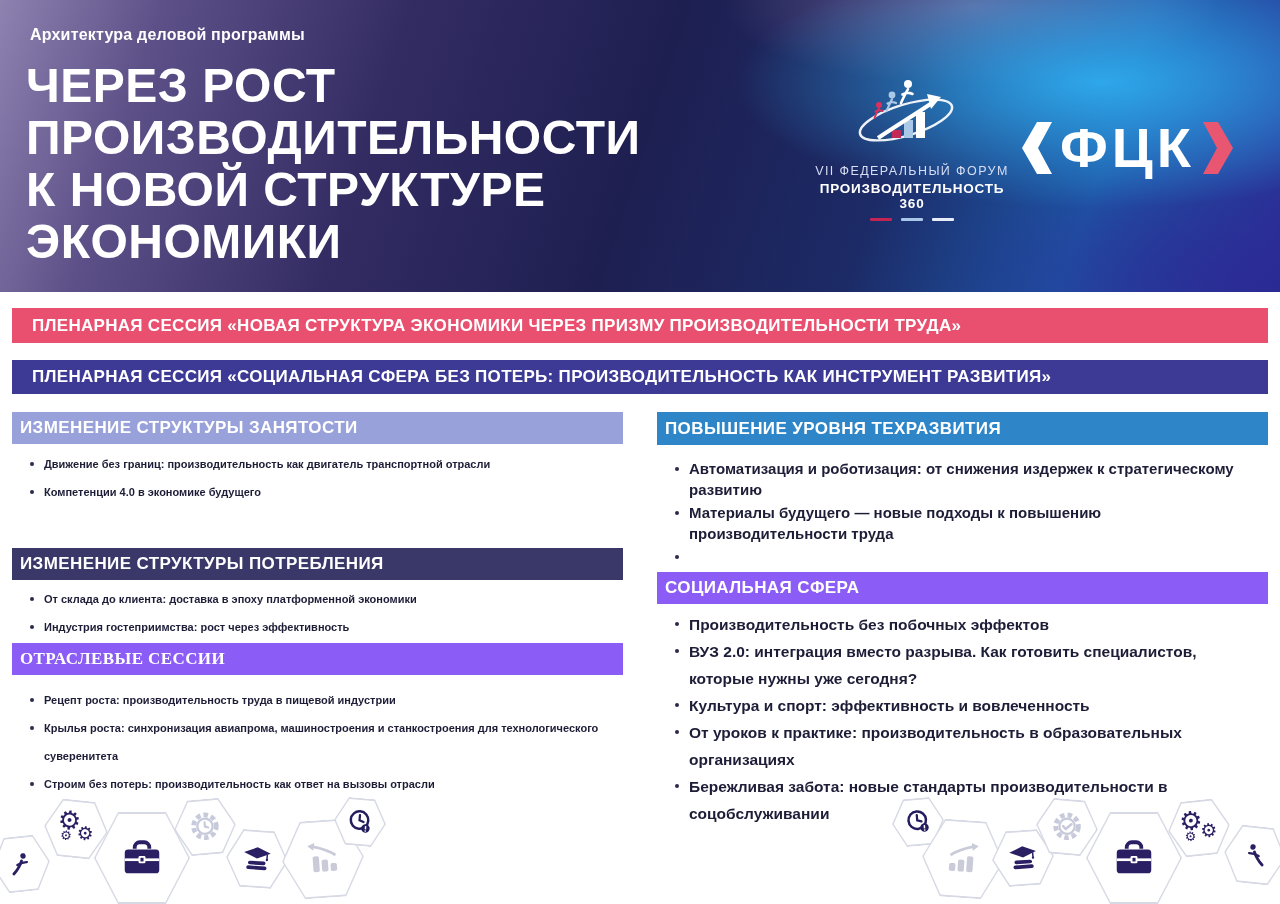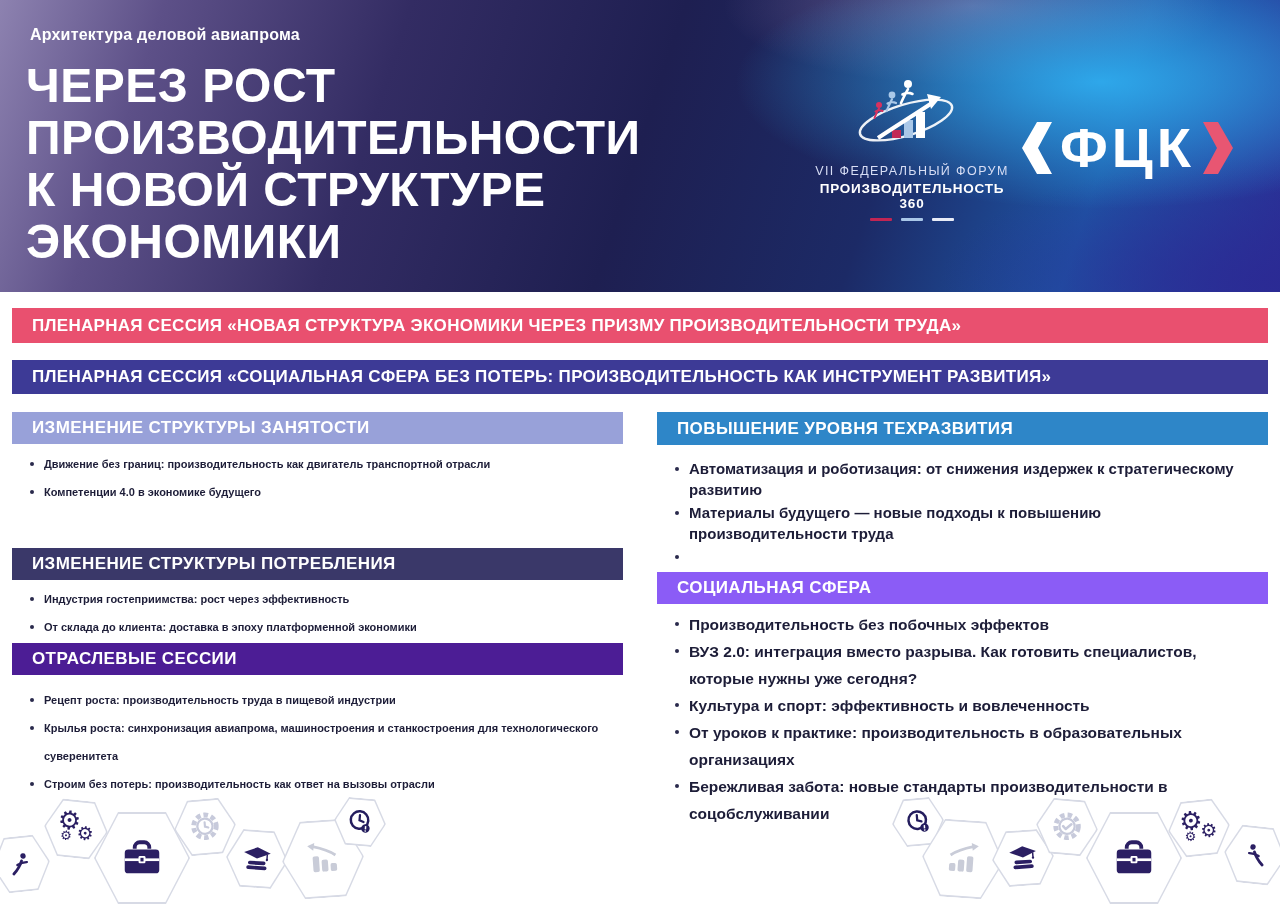--- a/index.html
+++ b/index.html
@@ -33,23 +33,23 @@
 
   
   .banner{position:absolute;left:12px;width:1256px;height:35px;display:flex;align-items:center;
           box-sizing:border-box;padding-left:20px;color:#ffffff;font-weight:700;
           font-size:17px;letter-spacing:.3px;}
   .banner--pink{top:308px;background:#e9506f;}
   .banner--indigo{top:360px;height:34px;background:#3d3a96;}
 
   
   .bar{position:absolute;height:32px;display:flex;align-items:center;box-sizing:border-box;
-       padding-left:20px;color:#ffffff;font-weight:700;font-size:17px;letter-spacing:.4px;}
+       padding-left:8px;color:#ffffff;font-weight:700;font-size:17px;letter-spacing:.4px;}
   .bar-l{left:12px;width:611px;} .bar-r{left:657px;width:611px;}
-  .s-lavender{background:#98a1d9;} .s-navy{background:#3a3869;} .s-teal{background:#4c1d95;}
+  .s-lavender{background:#98a1d9;} .s-navy{background:#3a3869;} .s-teal{background:#8b5cf6;font-family:Liberation Serif, serif;}
   .s-blue{background:#2e86c8;height:33px;} .s-purple{background:#8b5cf6;}
 
   
   .list{position:absolute;margin:0;padding:0;list-style:none;color:#1d1d38;font-weight:700;}
   .list li{position:relative;padding-left:22px;}
   .list li .dot{position:absolute;left:8px;width:4px;height:4px;border-radius:50%;background:#2a2a4c;}
   .list-l{left:22px;width:592px;font-size:11px;line-height:28px;}
   .list-l li .dot{top:12px;}
   .list-r1{left:667px;width:575px;font-size:15px;line-height:20.5px;}
   .list-r1 li{margin-bottom:3px;} .list-r1 li .dot{top:8px;}
@@ -73,21 +73,21 @@
   .gears .g1{font-size:26px;left:1px;top:-2px;}
   .gears .g2{font-size:19px;left:21px;top:13px;}
   .gears .g3{font-size:13px;left:5px;top:20px;}
 </style>
 </head>
 <body>
 
 <div class="page">
 
   <div class="header">
-    <div class="eyebrow">Архитектура деловой авиапрома</div>
+    <div class="eyebrow">Архитектура деловой программы</div>
     <div class="title">
       <span>ЧЕРЕЗ РОСТ</span>
       <span>ПРОИЗВОДИТЕЛЬНОСТИ</span>
       <span>К НОВОЙ СТРУКТУРЕ</span>
       <span>ЭКОНОМИКИ</span>
     </div>
 
     <div class="forum-logo">
       <svg class="art" width="160" height="90" viewBox="0 0 160 90">
         <ellipse cx="74" cy="48" rx="48" ry="15.5" fill="none" stroke="#ffffff" stroke-width="2.4" opacity="0.92" transform="rotate(-17 74 48)"></ellipse>
@@ -127,22 +127,22 @@
   <div class="banner banner--indigo">ПЛЕНАРНАЯ СЕССИЯ «СОЦИАЛЬНАЯ СФЕРА БЕЗ ПОТЕРЬ: ПРОИЗВОДИТЕЛЬНОСТЬ КАК ИНСТРУМЕНТ РАЗВИТИЯ»</div>
 
   <div class="bar bar-l lb1 s-lavender">ИЗМЕНЕНИЕ СТРУКТУРЫ ЗАНЯТОСТИ</div>
   <ul class="list list-l ll1">
     <li><span class="dot"></span><span>Движение без границ: производительность как двигатель транспортной отрасли</span></li>
     <li><span class="dot"></span><span>Компетенции 4.0 в экономике будущего</span></li>
   </ul>
 
   <div class="bar bar-l lb2 s-navy">ИЗМЕНЕНИЕ СТРУКТУРЫ ПОТРЕБЛЕНИЯ</div>
   <ul class="list list-l ll2">
+    <li><span class="dot"></span><span>От склада до клиента: доставка в эпоху платформенной экономики</span></li>
     <li><span class="dot"></span><span>Индустрия гостеприимства: рост через эффективность</span></li>
-    <li><span class="dot"></span><span>От склада до клиента: доставка в эпоху платформенной экономики</span></li>
   </ul>
 
   <div class="bar bar-l lb3 s-teal">ОТРАСЛЕВЫЕ СЕССИИ</div>
   <ul class="list list-l ll3">
     <li><span class="dot"></span><span>Рецепт роста: производительность труда в пищевой индустрии</span></li>
     <li><span class="dot"></span><span>Крылья роста: синхронизация авиапрома, машиностроения и станкостроения для технологического суверенитета</span></li>
     <li><span class="dot"></span><span>Строим без потерь: производительность как ответ на вызовы отрасли</span></li>
   </ul>
 
   <div class="bar bar-r rb1 s-blue">ПОВЫШЕНИЕ УРОВНЯ ТЕХРАЗВИТИЯ</div>

